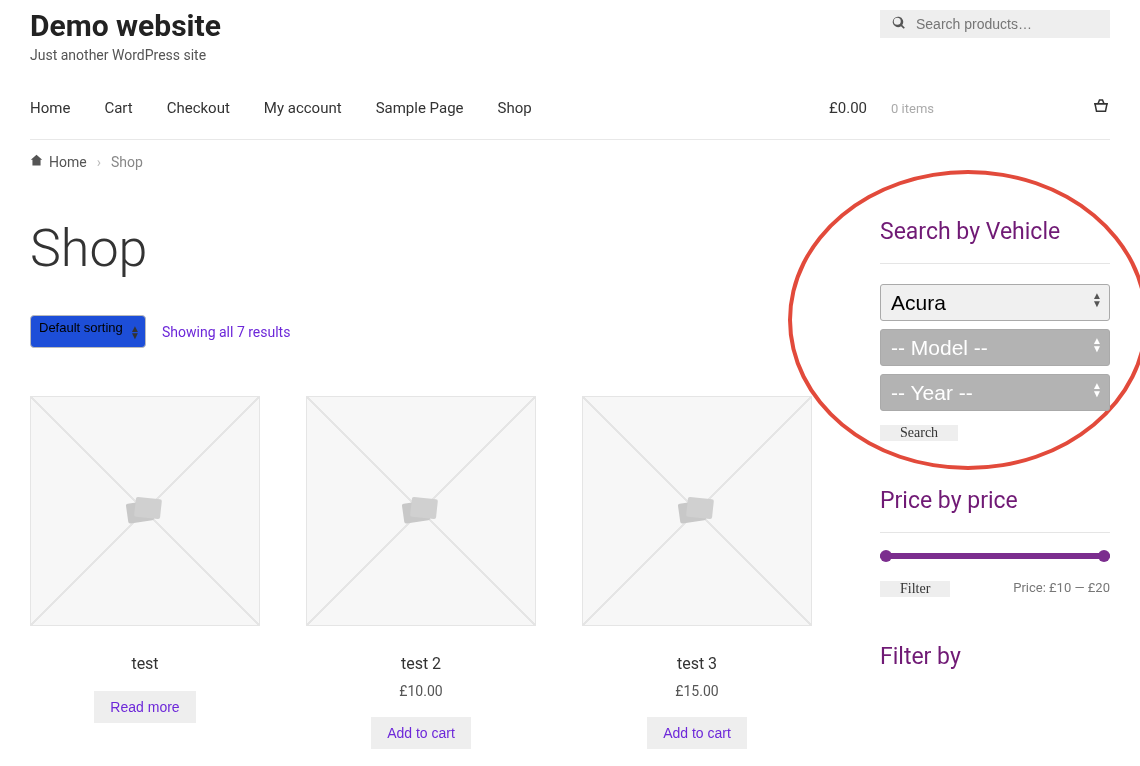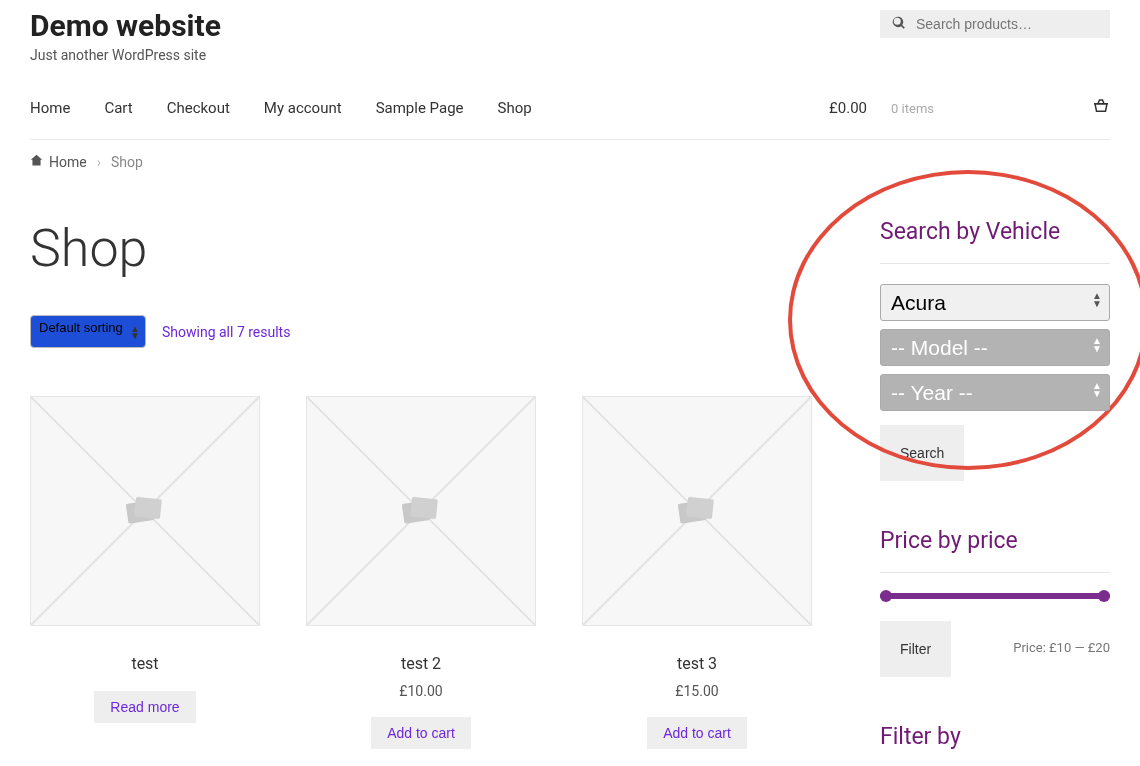--- a/index.html
+++ b/index.html
@@ -85,22 +85,22 @@
     background: #f0f0f0;
   }
   .vehicle-select.disabled { background: #b3b3b3; color: #fff; }
   .vs-wrap { position: relative; }
   .vs-wrap .caret2 {
     position: absolute; right: 8px; top: 8px;
     pointer-events: none; font-size: 10px; line-height: 0.8; color: #555;
   }
   .vs-wrap .caret2.white { color: #fff; }
   .btn-grey {
-    background: #eee; border: none; padding: 20px 20px;
-    font-size: 14px; color: #333; cursor: pointer; margin-top: 6px;
+    background: #eee; border: none; padding: 0 20px;
+    font-size: 14px; color: #333; cursor: pointer; margin-top: 6px; font-family: Liberation Serif, serif;
   }
   .circle-annotation {
     position: absolute; border: 4px solid #e24a3b; border-radius: 50%;
     pointer-events: none;
   }
   .price-slider { position: relative; height: 6px; background: #7b2d8e; border-radius: 3px; margin: 8px 0 18px; }
   .price-slider .handle {
     position: absolute; width: 12px; height: 12px; background: #7b2d8e;
     border-radius: 50%; top: -3px;
   }

